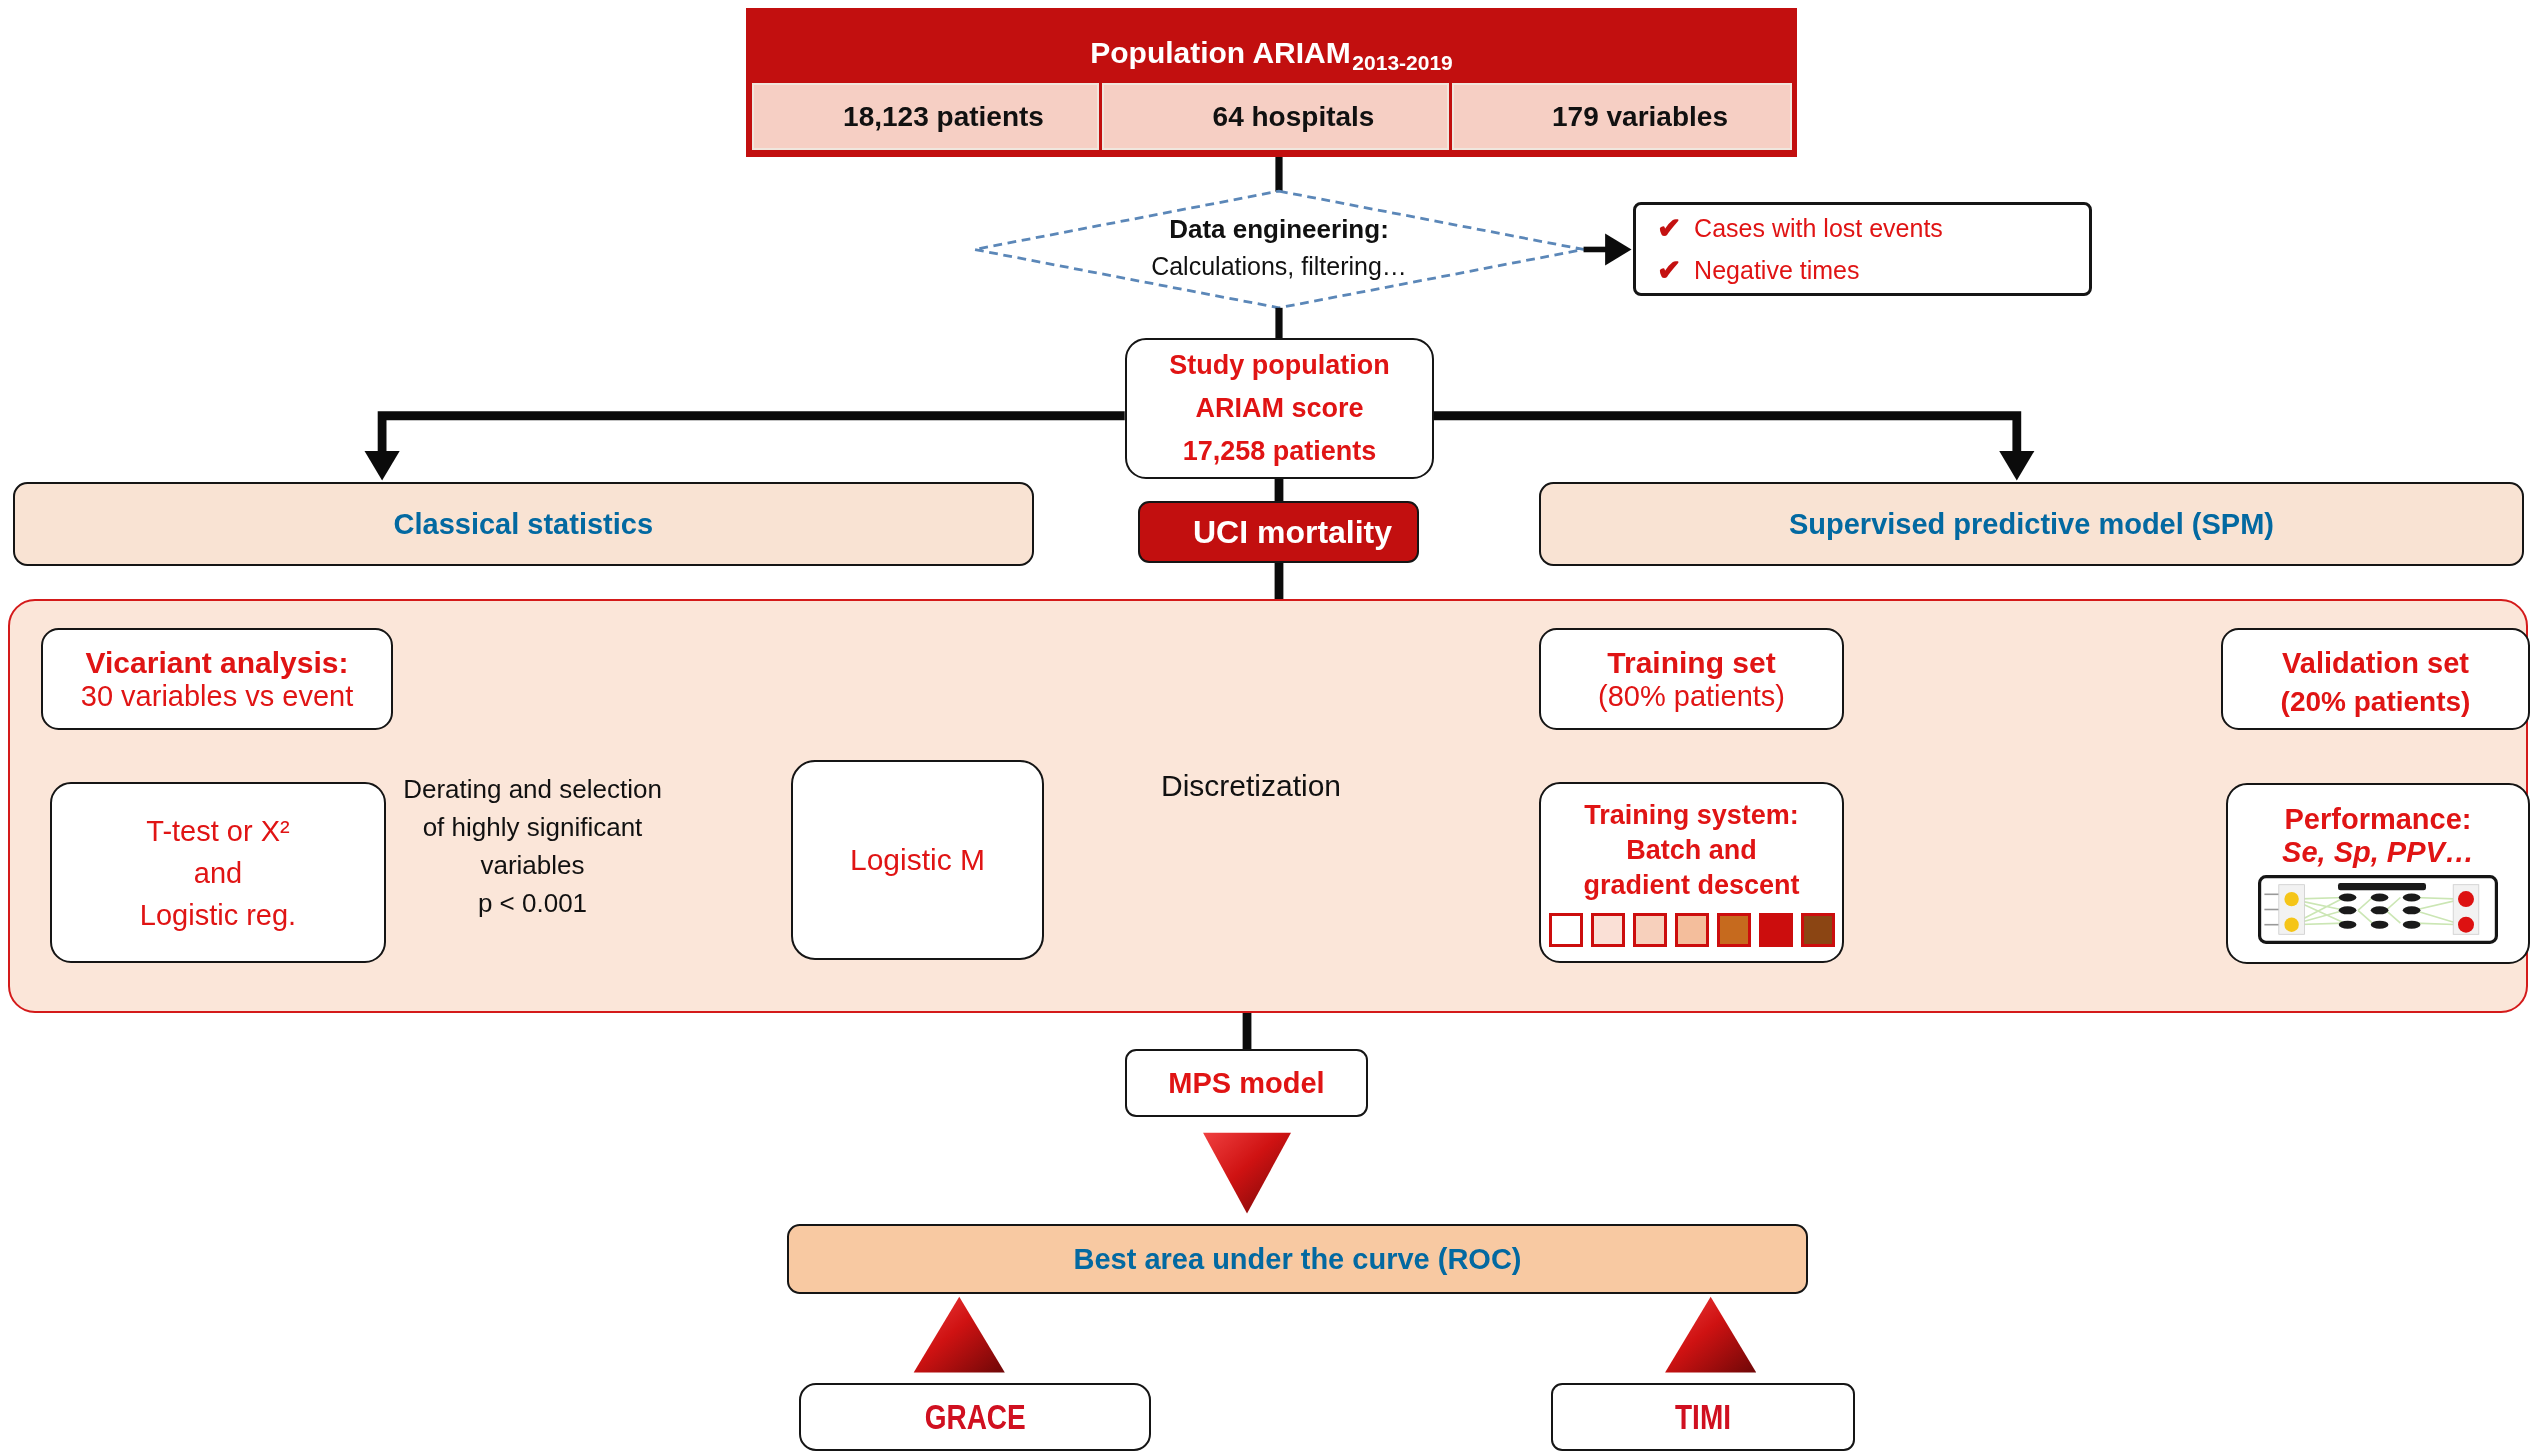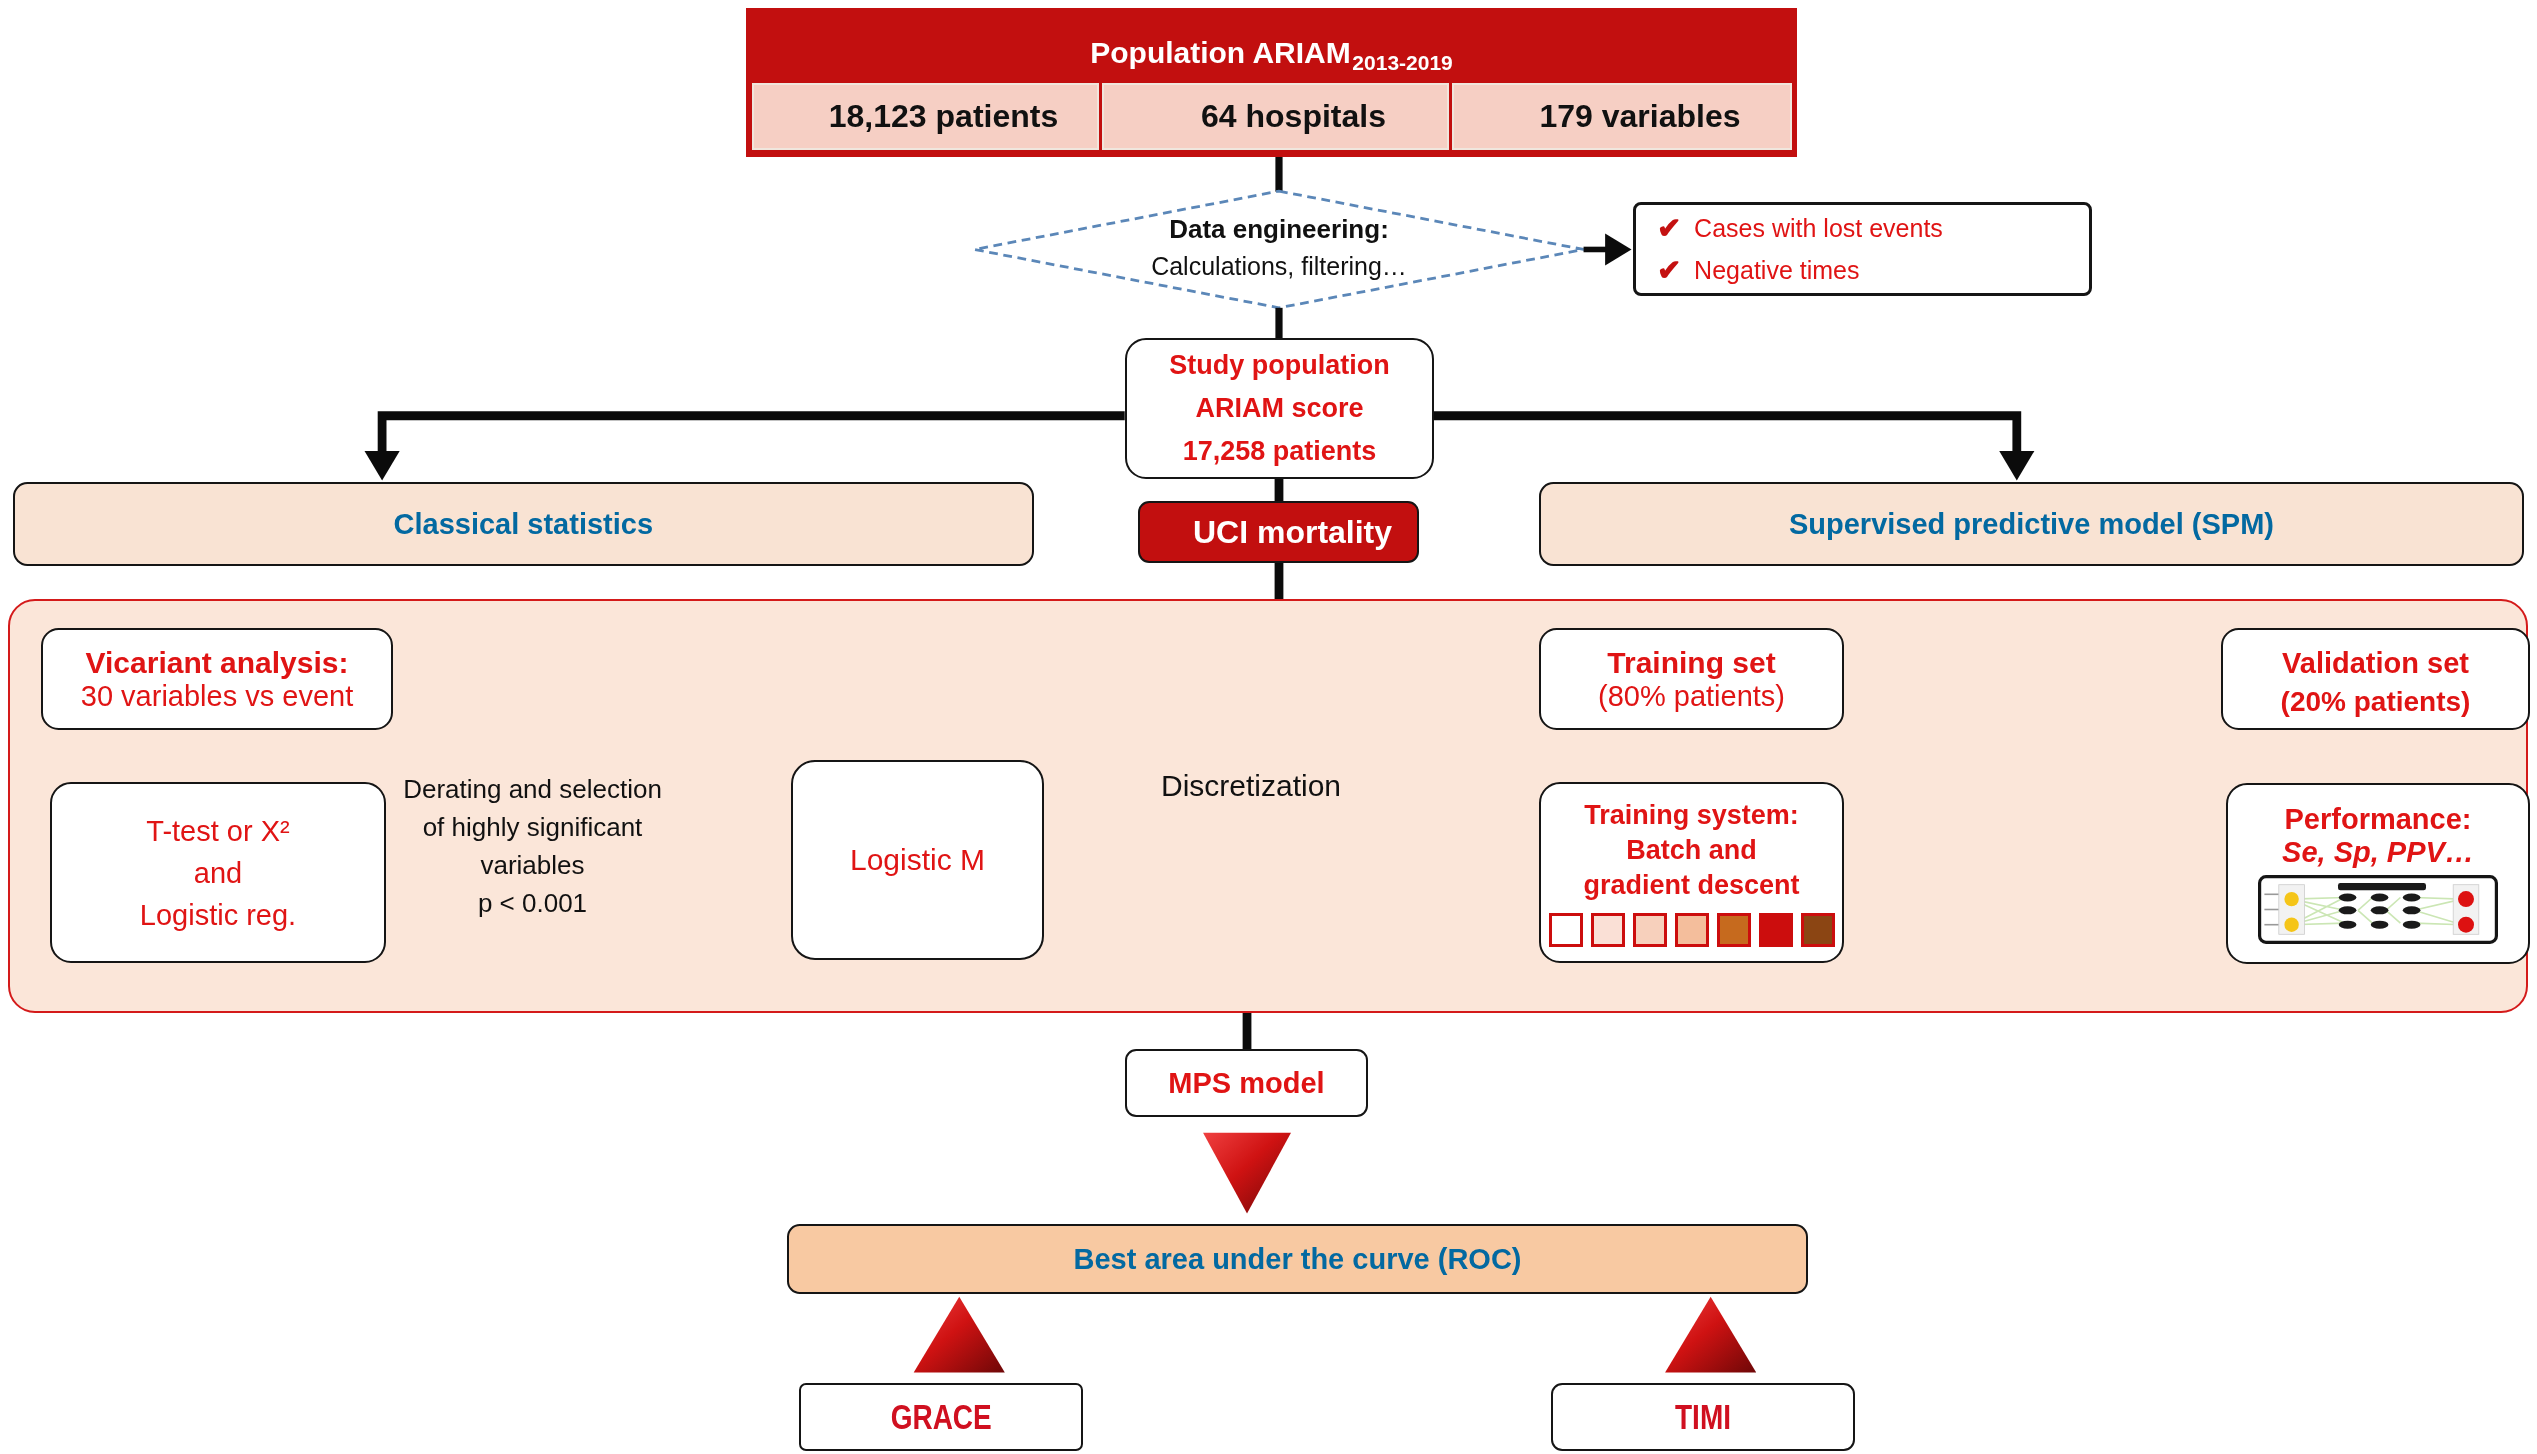--- a/index.html
+++ b/index.html
@@ -11,21 +11,21 @@
        display:flex;flex-direction:column;align-items:center;justify-content:center;
        text-align:center;box-sizing:border-box;}
   .red{color:#E01414;}
   .b{font-weight:bold;}
   .hdr-band{position:absolute;left:746px;top:8px;width:1051px;height:149px;background:#C20F0F;}
   .hdr-title{position:absolute;left:0;top:11.2px;width:100%;height:67px;display:flex;
              align-items:center;justify-content:center;color:#ffffff;font-weight:bold;font-size:30px;}
   .hdr-sub{font-size:21px;position:relative;top:10.4px;margin-left:1.6px;font-weight:bold;}
   .stat{position:absolute;top:83px;height:67px;background:#F6CFC4;border:2.4px solid #F0E6DD;
         box-sizing:border-box;display:flex;align-items:center;justify-content:center;
-        font-weight:bold;font-size:32px;color:#111;padding-left:36px;}
+        font-weight:bold;font-size:28px;color:#111;padding-left:36px;}
   .dtext{position:absolute;left:1079px;top:211px;width:400px;text-align:center;line-height:37px;}
   .dline1{font-size:26px;font-weight:bold;color:#111;}
   .dline2{font-size:25px;color:#111;}
   .chk-box{position:absolute;left:1633px;top:202px;width:459px;height:94px;background:#fff;
            border:3.2px solid #151515;border-radius:8px;box-sizing:border-box;
            display:flex;flex-direction:column;justify-content:center;gap:8px;padding-left:21px;}
   .chk-row{display:flex;align-items:center;font-size:25px;color:#E01414;}
   .chk-mark{color:#C41111;font-size:29px;margin-right:12.8px;font-weight:bold;}
   .bar{position:absolute;background:#F9E3D3;border:2.4px solid #151515;border-radius:14.4px;
        box-sizing:border-box;display:flex;align-items:center;justify-content:center;
@@ -209,21 +209,21 @@
       <circle cx="260" cy="62" r="10" fill="#DD1111"></circle>
     </svg>
   </div>
 
   <div class="box" style="left:1125px;top:1049px;width:243px;height:68px;border-radius:11.2px;">
     <div class="red b" style="font-size:29px;">MPS model</div>
   </div>
 
   <div class="bar" style="left:787px;top:1224px;width:1021px;height:70px;background:#F8C9A2;border-radius:12.8px;">Best area under the curve (ROC)</div>
 
-  <div class="box" style="left:799px;top:1383px;width:284px;height:68px;border-radius:7px;">
+  <div class="box" style="left:799px;top:1383px;width:352px;height:68px;border-radius:17px;">
     <div class="narrow b" style="font-size:35px;color:#D01020;">GRACE</div>
   </div>
   <div class="box" style="left:1551px;top:1383px;width:304px;height:68px;border-radius:11.2px;">
     <div class="narrow b" style="font-size:35px;color:#D01020;">TIMI</div>
   </div>
 
 </div>
 
 
 </body></html>

